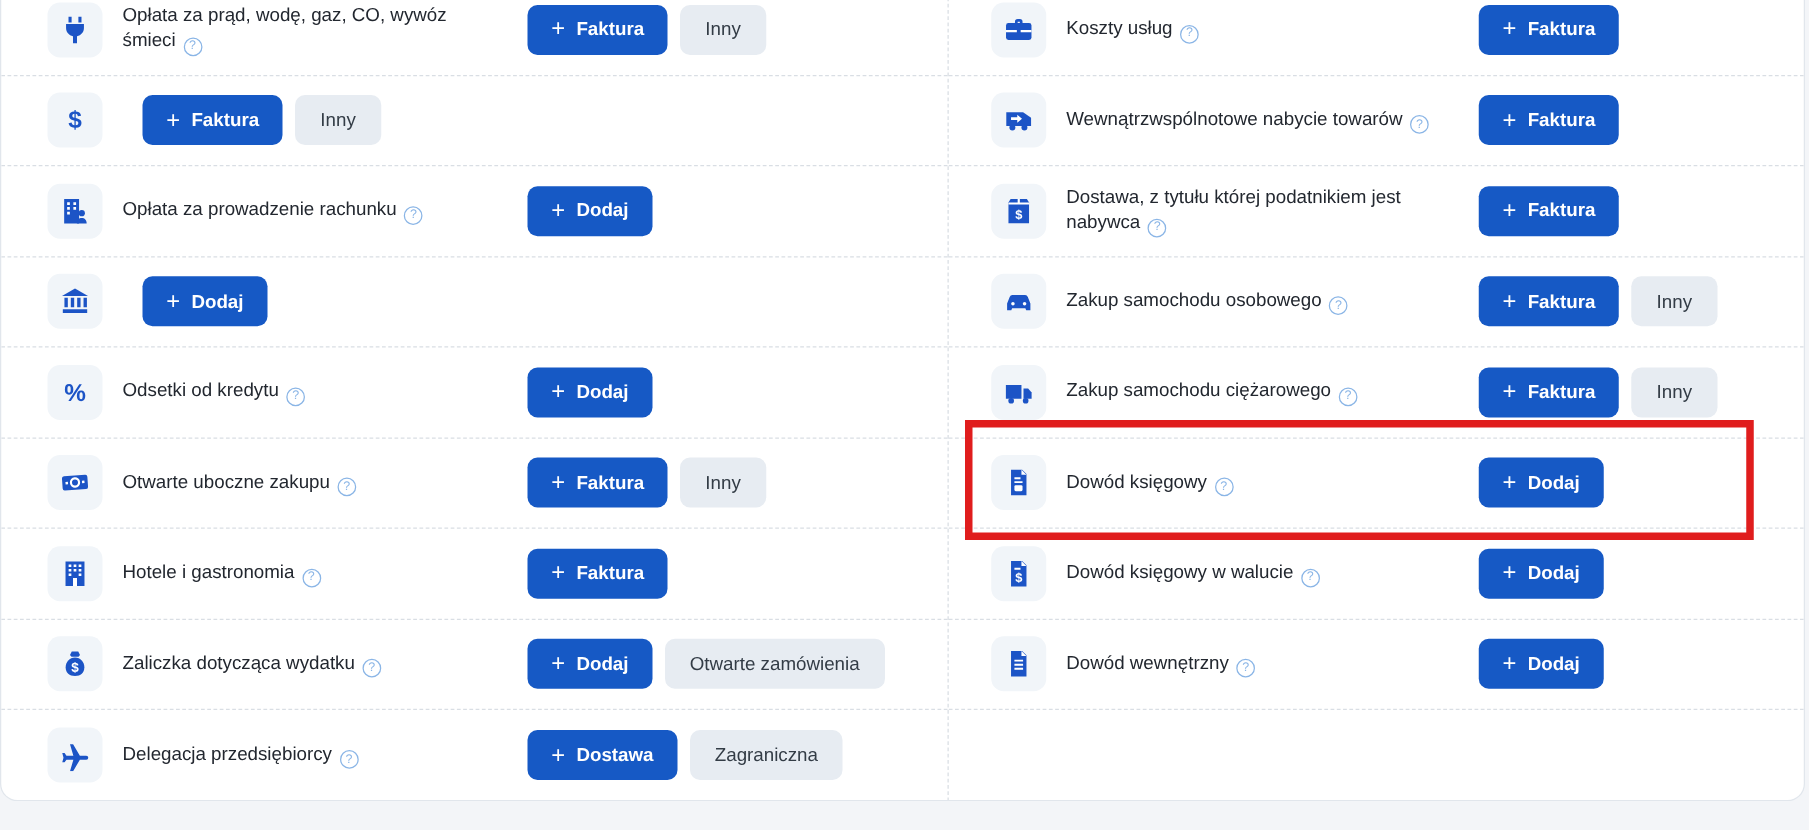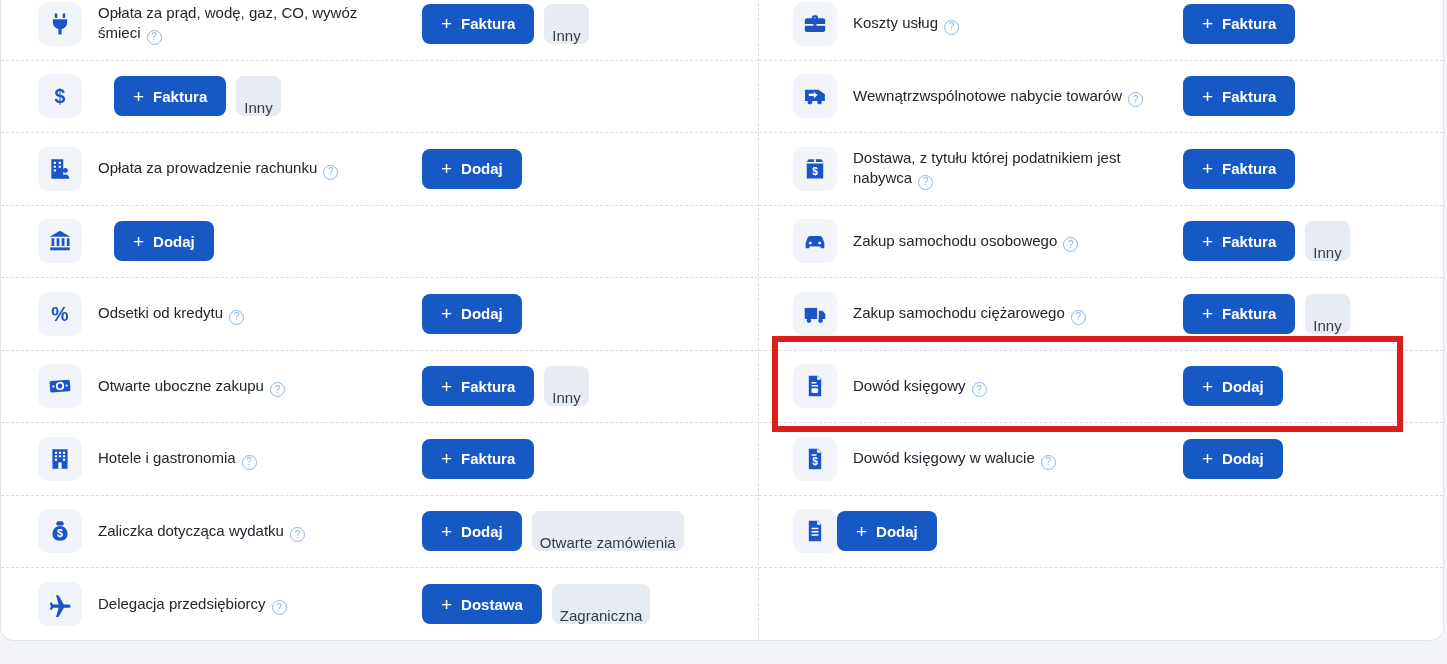--- a/index.html
+++ b/index.html
@@ -52,21 +52,21 @@
     font-size:15px; display:inline-flex; align-items:center; cursor:pointer;
     white-space:nowrap;
   }
   .btn.primary {
     background:var(--primary,#1659c5); color:var(--primary-text,#fff);
     font-weight:700; padding:0 19px;
   }
   .btn.primary .plus { font-weight:400; font-size:19px; margin-right:9px; line-height:1; }
   .btn.secondary {
     background:var(--secondary,#e7ecf2); color:var(--secondary-text,#333c46);
-    font-weight:400; padding:0 8px;align-items:flex-end;
+    font-weight:400; padding:0 20px;
   }
 
   .highlight-box {
     position:absolute; left:772px; top:336px; width:631px; height:96px;
     border:6px solid var(--highlight,#e01d1d);
     pointer-events:none; z-index:5;
   }
 </style>
 </head>
 <body>
@@ -382,20 +382,23 @@
           </span>
   </div>
         <div class="row">
     <span class="tile">
             <svg viewBox="0 0 24 24" fill="currentColor" aria-hidden="true">
               <path d="M6.3 2.5h8.2l3.2 3.3V21.5H6.3z"></path>
               <path fill="#fff" d="M14 2.5l3.7 3.8H14z"></path>
               <path fill="#fff" d="M8.8 9h6.4v1.4H8.8zM8.8 12h6.4v1.4H8.8zM8.8 15h6.4v1.4H8.8z"></path>
             </svg>
           </span>
+    <span class="label-wrap">
+      <span>Dowód wewnętrzny</span><span class="help">?</span>
+    </span>
     <span class="btns">
             <button class="btn primary">
               <span class="plus">+</span>
               <span>Dodaj</span>
             </button>
           </span>
   </div>
         <div class="row empty"></div>
       </div>
   </div>

